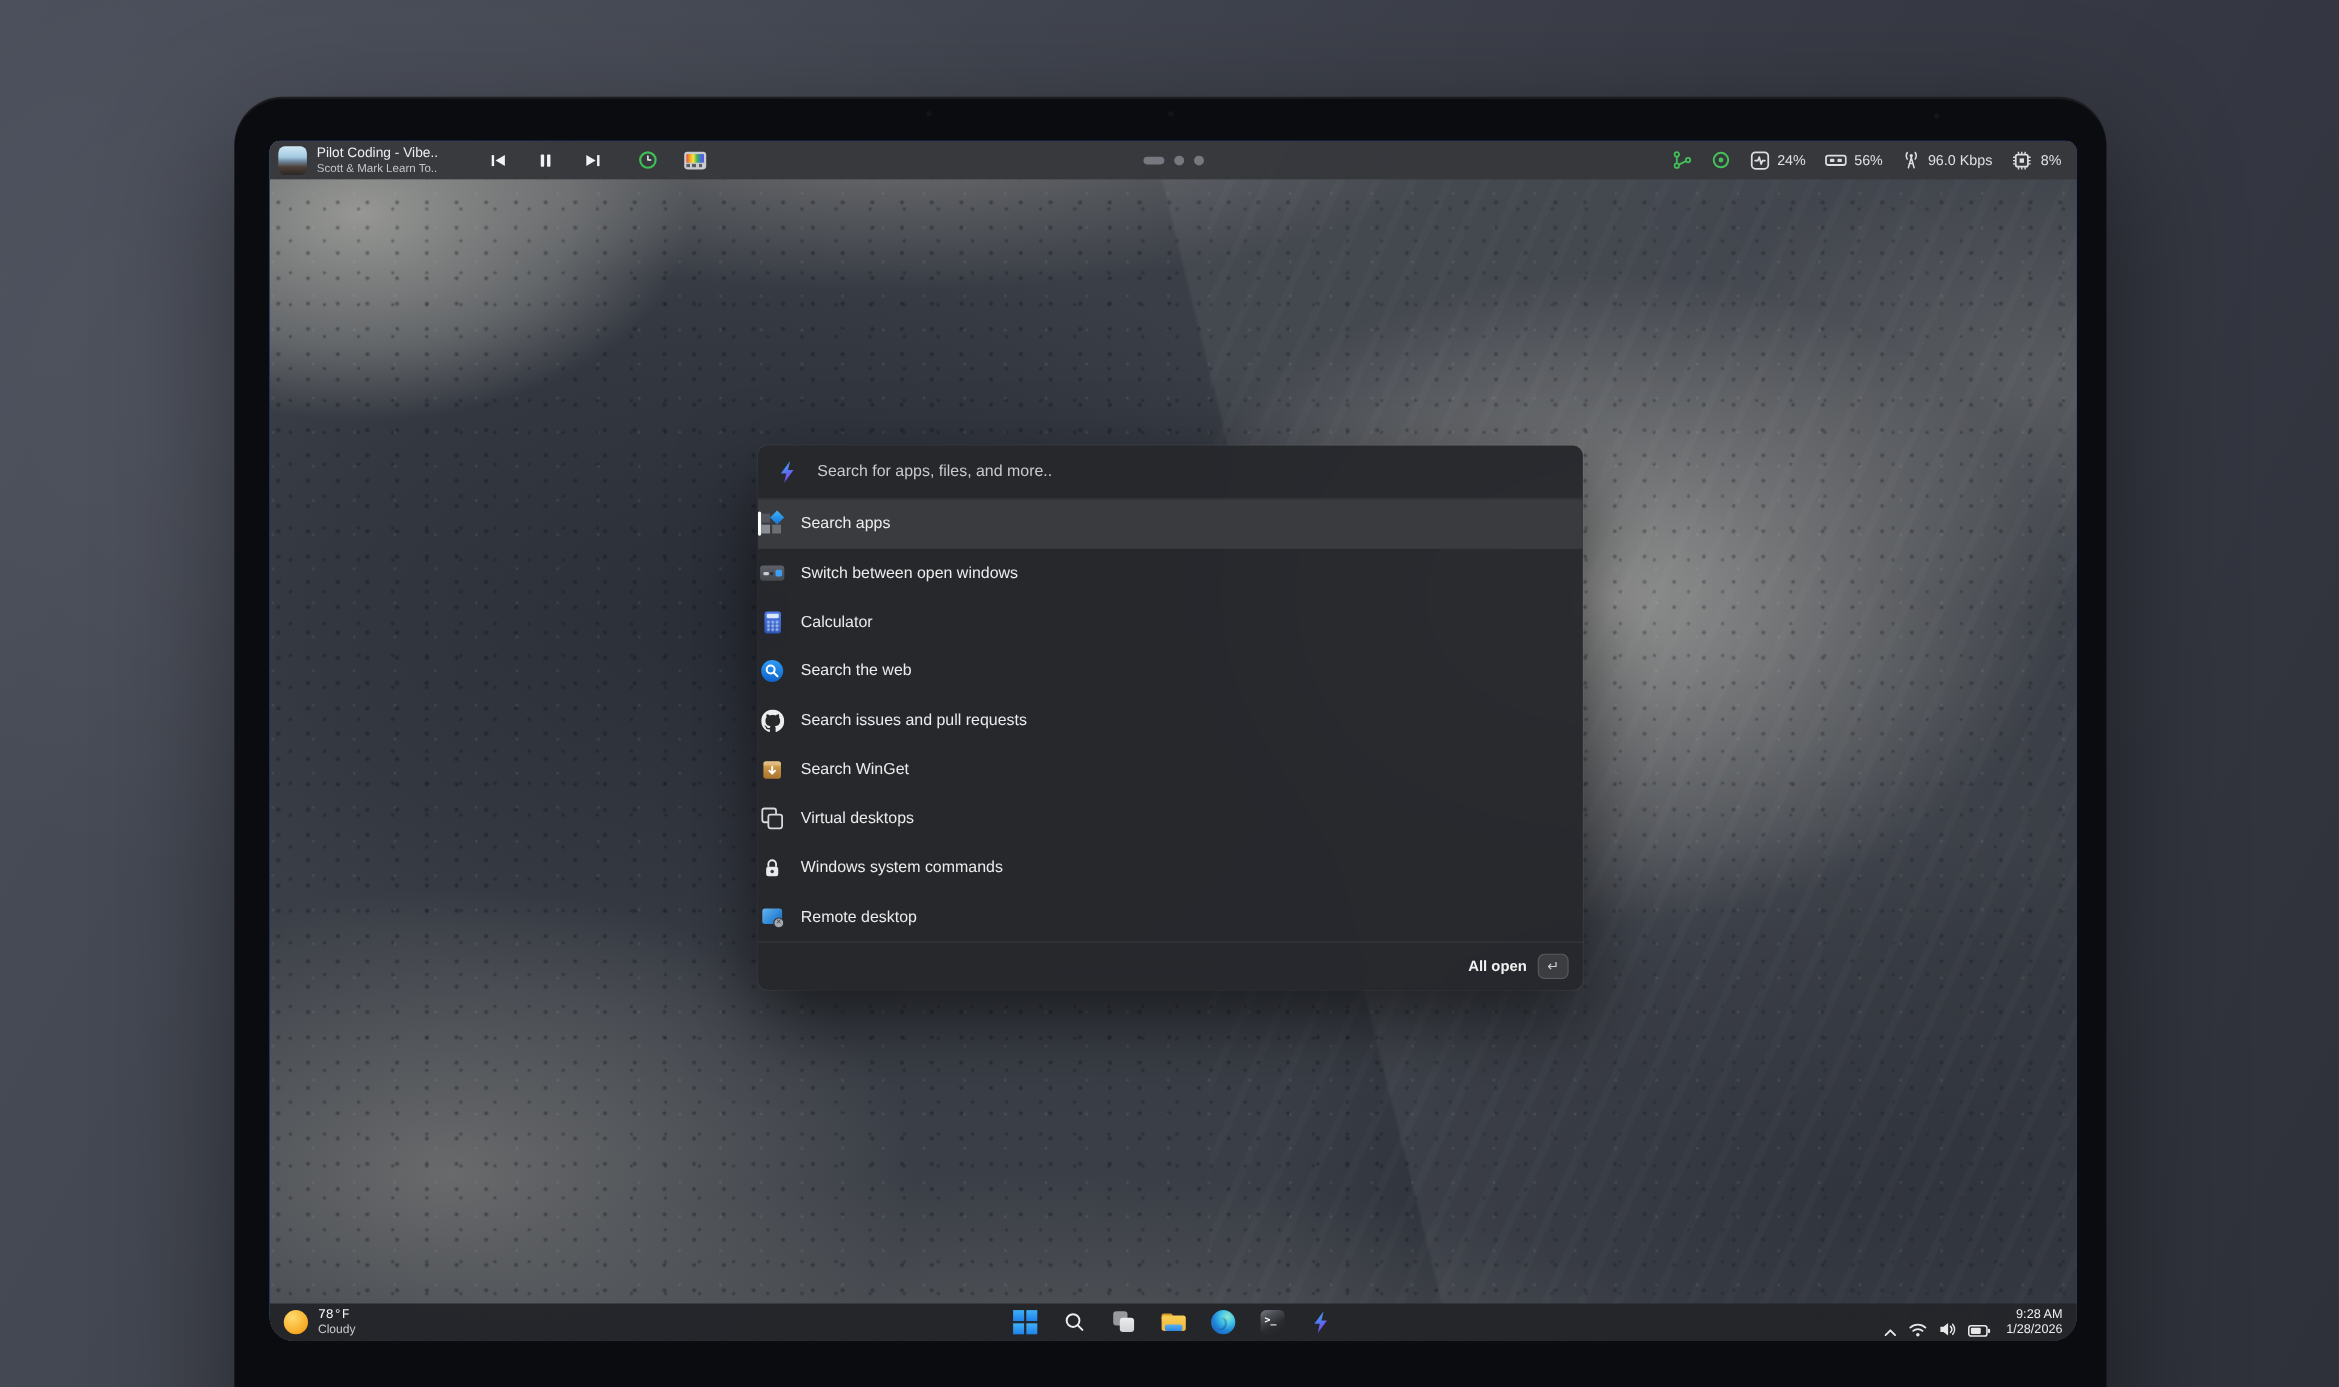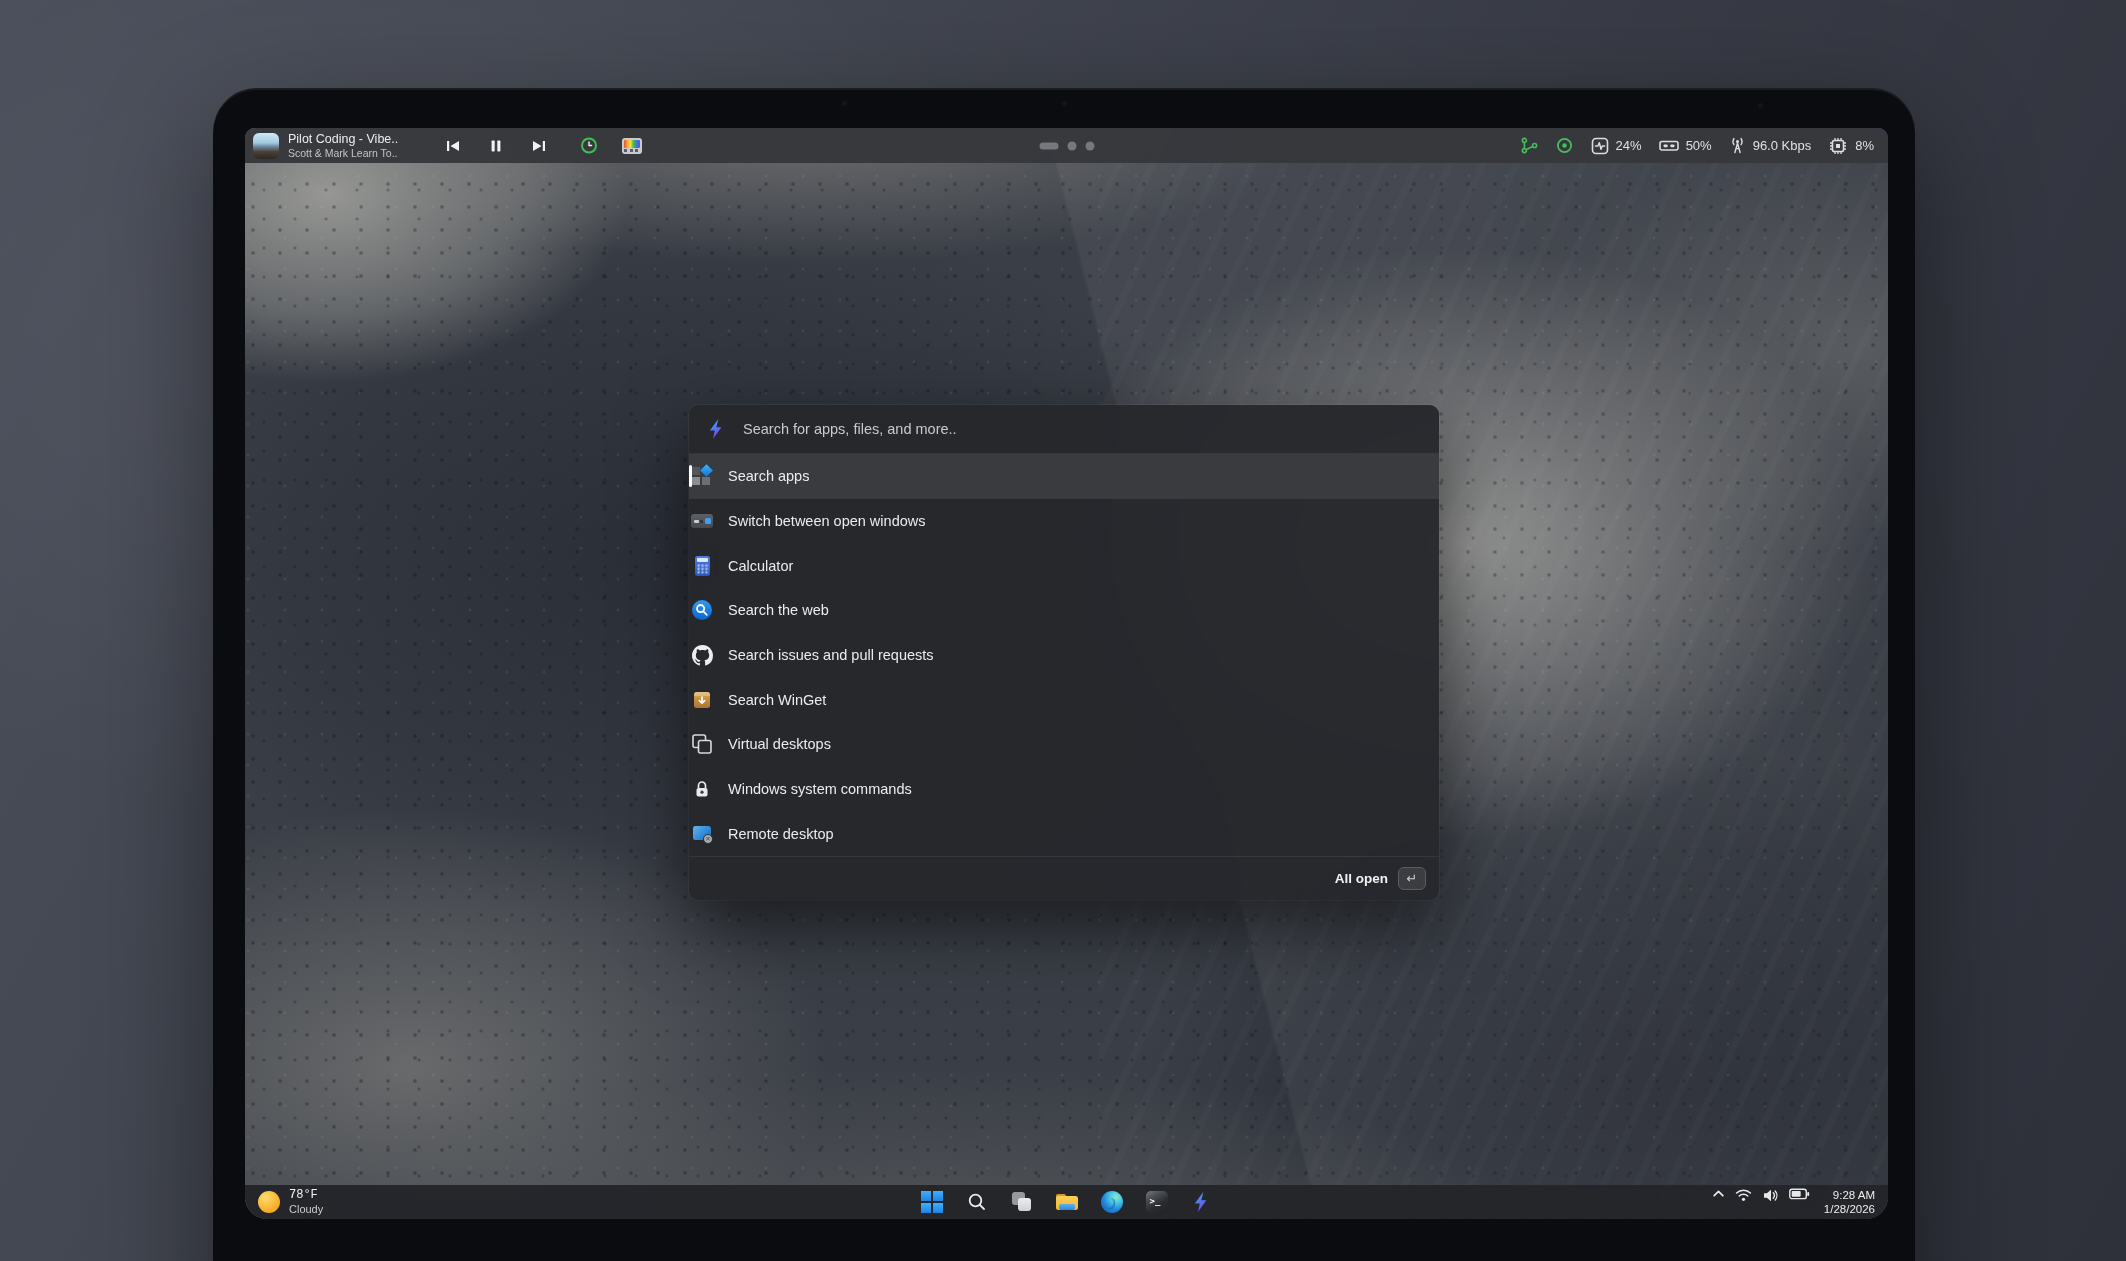--- a/index.html
+++ b/index.html
@@ -134,21 +134,21 @@
   .ic-exp .pocket{position:absolute;left:4px;top:12.5px;width:16px;height:6.5px;border-radius:2px;
     background:linear-gradient(180deg,#5ab1f2,#2e86dd);}
   .ic-edge{width:22px;height:22px;border-radius:50%;position:relative;
     background:radial-gradient(circle at 68% 28%,#8ee6c9 0%,#46c8e8 28%,#1f86d8 58%,#1b4fb8 100%);}
   .ic-edge::after{content:"";position:absolute;left:2px;top:7px;width:14px;height:11px;border-radius:50%;
     background:radial-gradient(circle at 35% 45%,transparent 42%,rgba(10,45,110,0.4) 62%,transparent 72%);}
   .ic-term{width:22px;height:22px;border-radius:5px;position:relative;
     background:linear-gradient(150deg,#757a82 0%,#4b4f55 28%,#2a2c30 60%,#202226 100%);}
   .ic-term .prompt{position:absolute;left:4px;top:5px;color:#fff;font-weight:bold;font-size:9px;
     font-family:"DejaVu Sans Mono",monospace;}
-  .tray{margin-left:auto;display:flex;align-items:flex-start;gap:10px;padding-right:13px;}
+  .tray{margin-left:auto;display:flex;align-items:flex-end;gap:10px;padding-right:13px;}
   .tray-ic{display:flex;align-items:center;justify-content:center;cursor:pointer;}
   .clock{text-align:right;font-size:11.5px;color:#ededee;line-height:1.25;margin-left:4px;cursor:pointer;}
 </style>
 </head>
 <body>
 
 <div class="stage">
   <div class="laptop">
     <span class="cam" style="left:629px;top:13px;"></span>
     <span class="cam" style="left:849px;top:13px;"></span>
@@ -225,21 +225,21 @@
               <polyline points="4.5,9 7,9 8.3,5.8 10,12.2 11.3,9 13.5,9" fill="none" stroke="#dcddde" stroke-width="1.5" stroke-linejoin="round" stroke-linecap="round"></polyline>
             </svg>
             <span>24%</span>
           </span>
           <span class="stat">
             <svg width="20" height="17" viewBox="0 0 20 17">
               <rect x="1" y="4.5" width="18" height="8.5" rx="2" fill="none" stroke="#dcddde" stroke-width="1.6"></rect>
               <rect x="4.6" y="7.4" width="4" height="2.9" rx="0.8" fill="#dcddde"></rect>
               <rect x="11.4" y="7.4" width="4" height="2.9" rx="0.8" fill="#dcddde"></rect>
             </svg>
-            <span>50%</span>
+            <span>56%</span>
           </span>
           <span class="stat">
             <svg width="17" height="18" viewBox="0 0 16 18">
               <circle cx="8" cy="4.6" r="1.5" fill="#dcddde"></circle>
               <path d="M4.4 1.6 A5.6 5.6 0 0 0 4.4 7.6 M11.6 1.6 A5.6 5.6 0 0 1 11.6 7.6" fill="none" stroke="#dcddde" stroke-width="1.4" stroke-linecap="round"></path>
               <path d="M8 6.2 L5.4 15.5 M8 6.2 L10.6 15.5 M6.3 11.6 L9.7 11.6" fill="none" stroke="#dcddde" stroke-width="1.4" stroke-linecap="round"></path>
             </svg>
             <span>96.0 Kbps</span>
           </span>
           <span class="stat">

